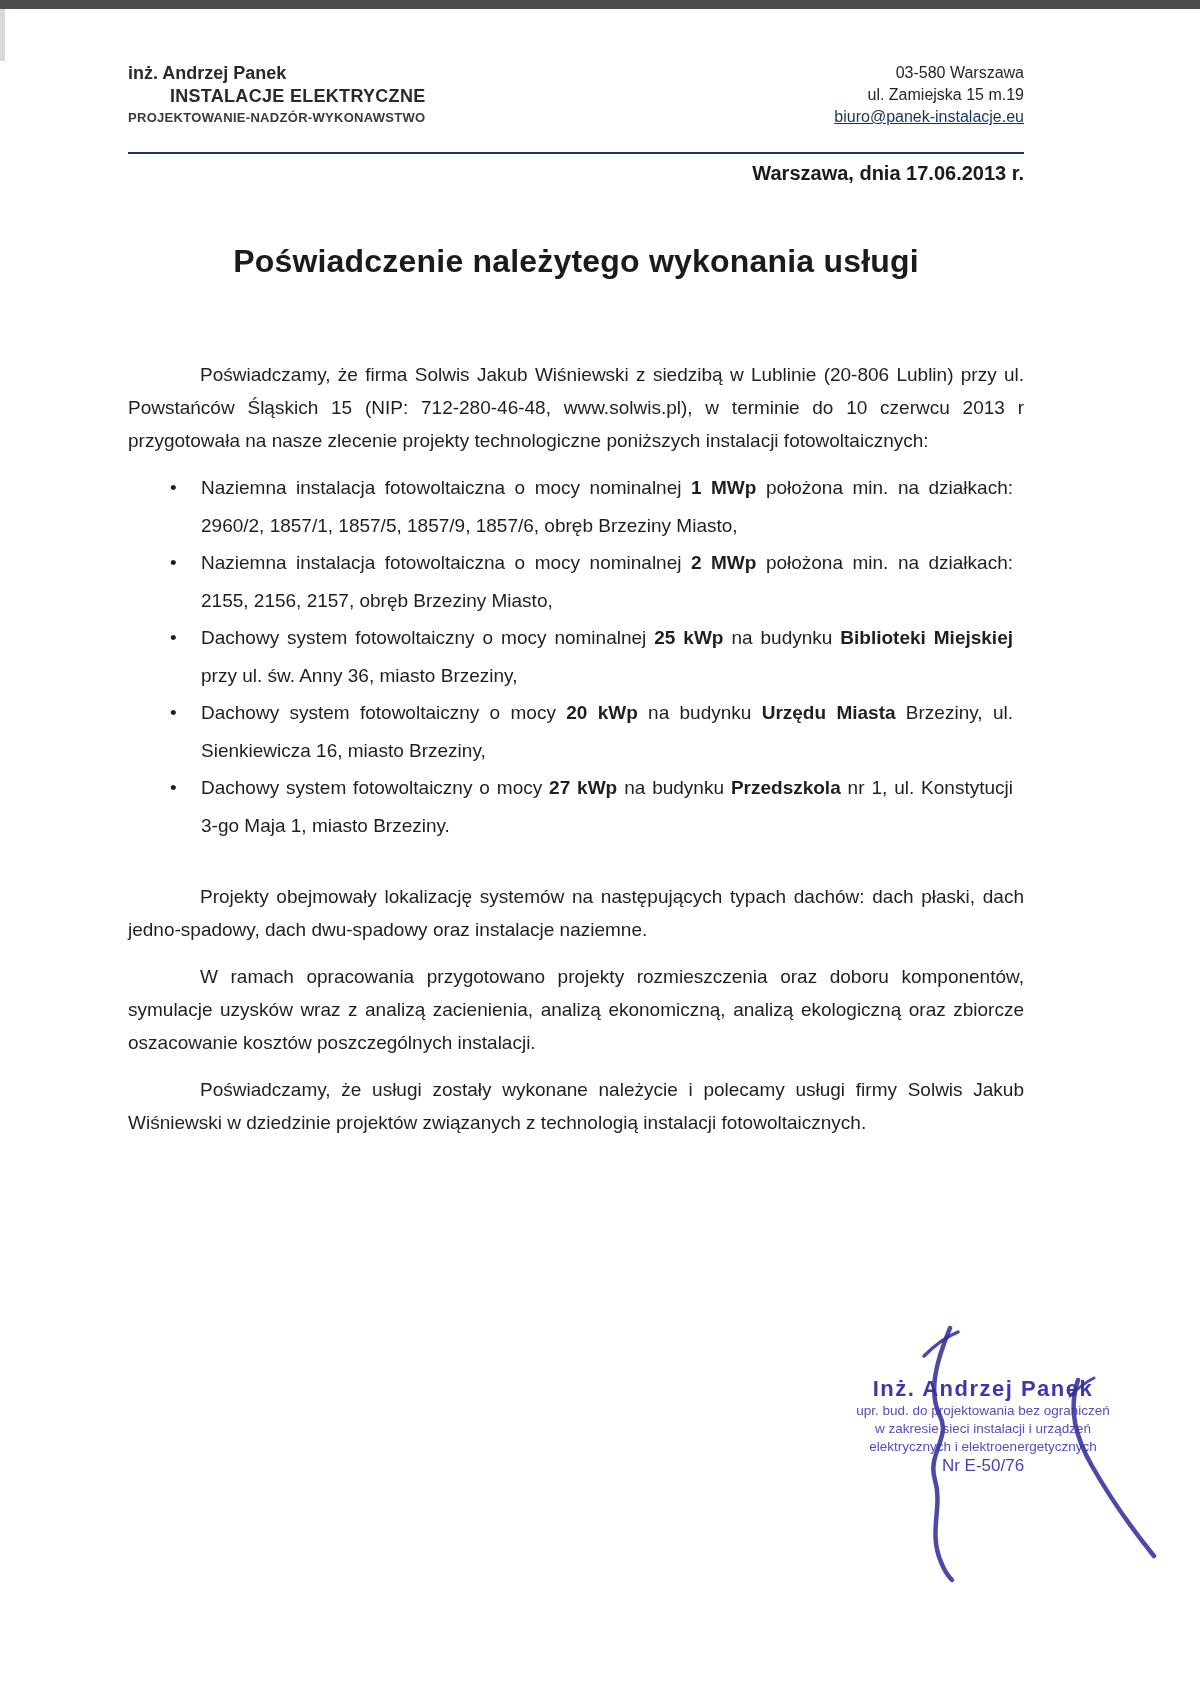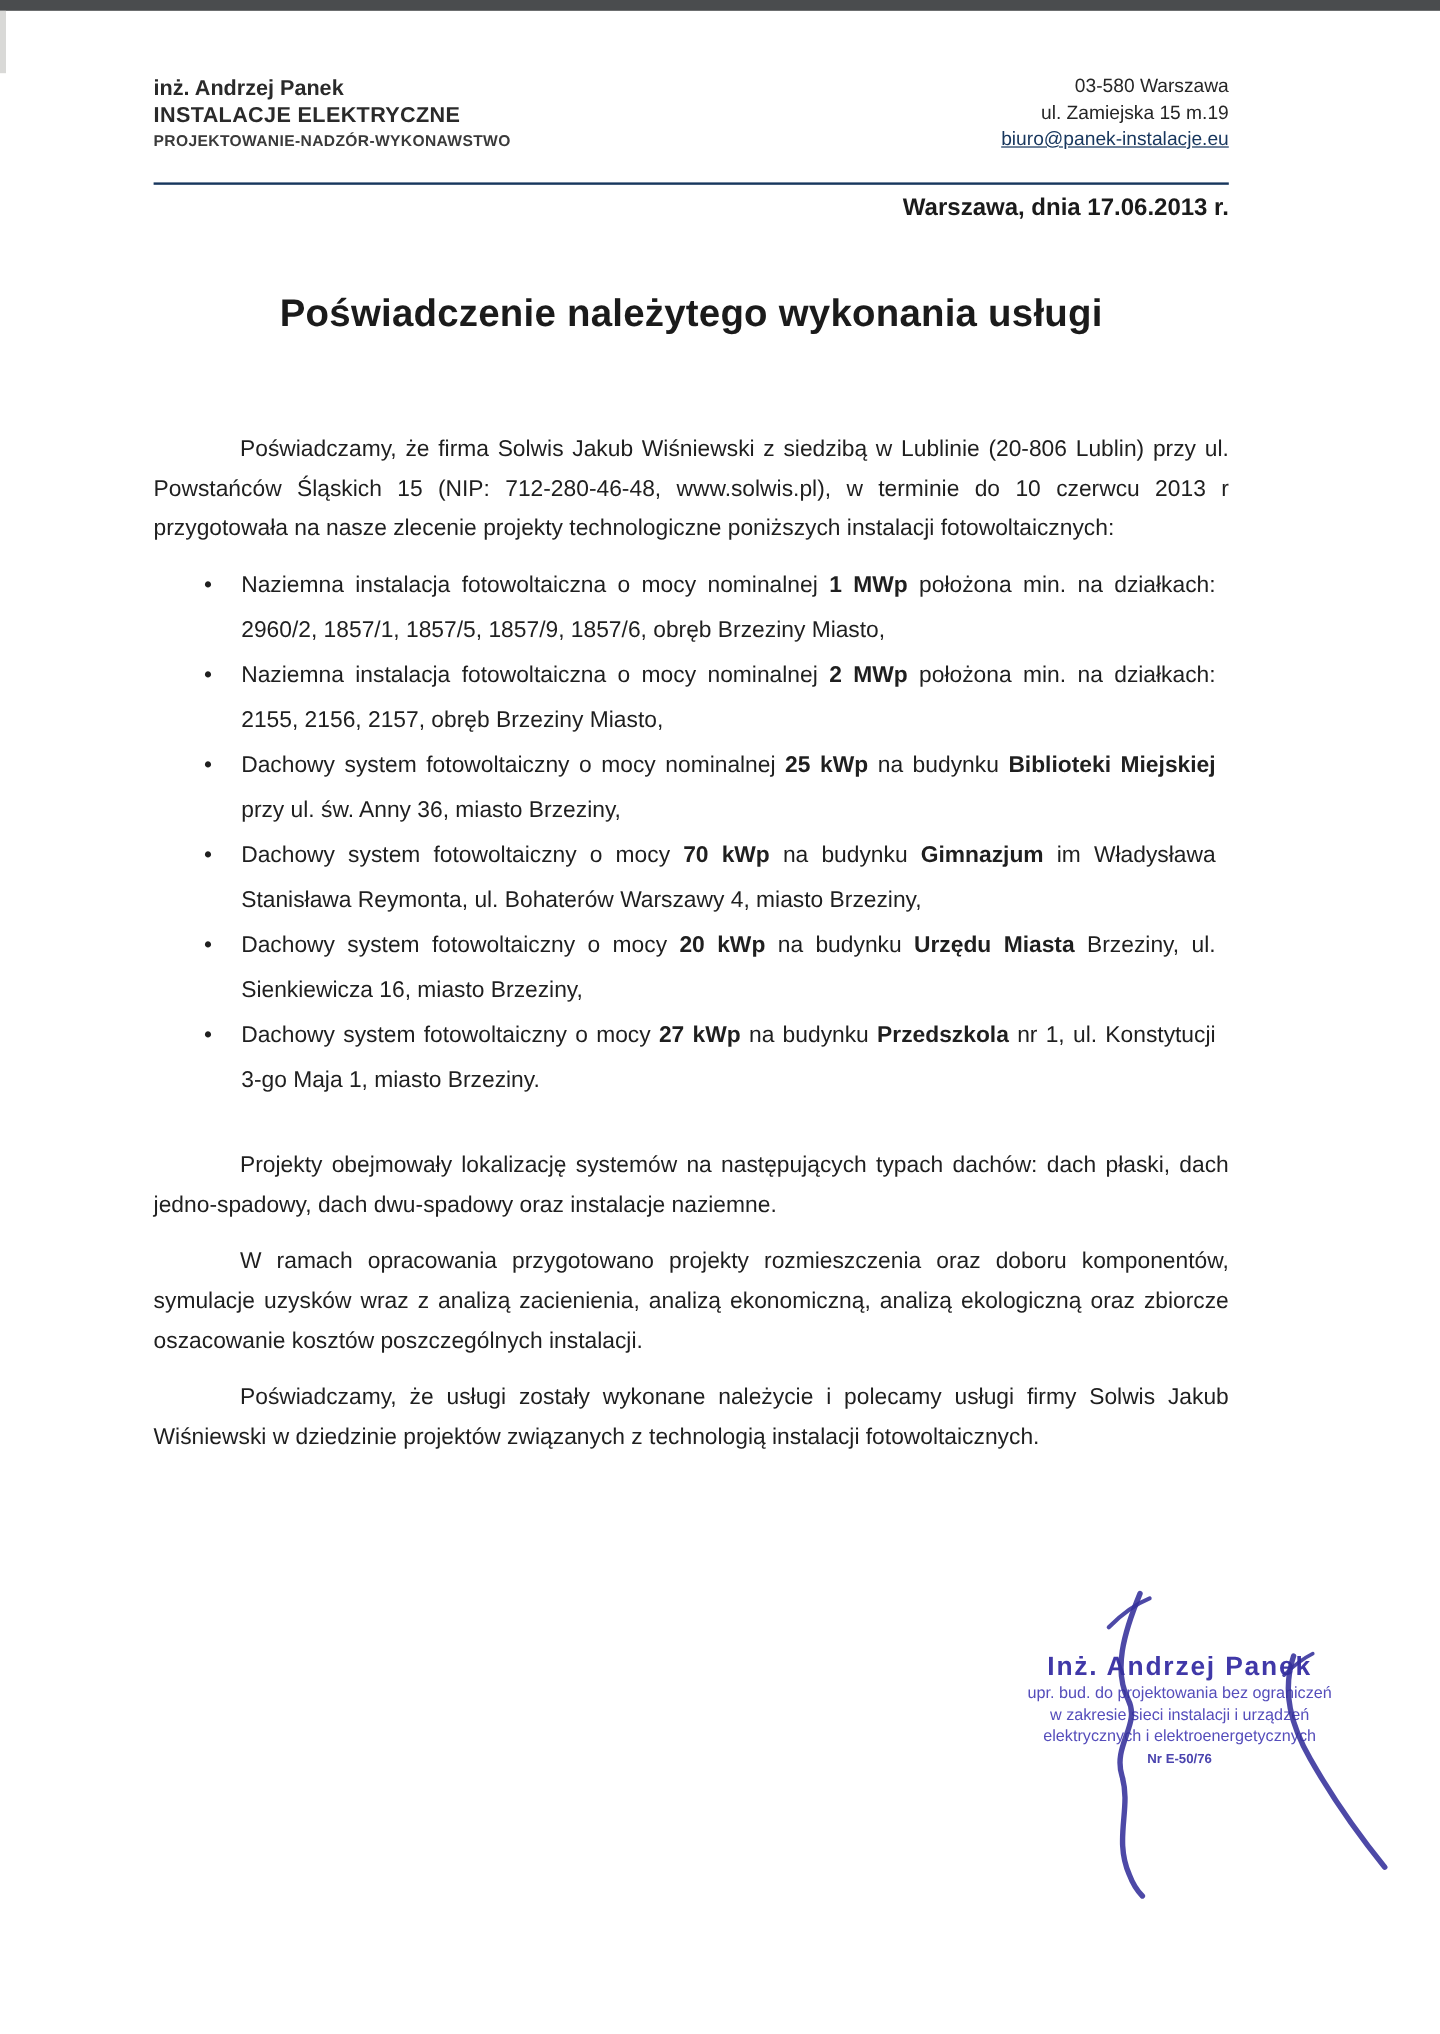--- a/index.html
+++ b/index.html
@@ -12,21 +12,21 @@
     overflow: hidden;
   }
   .scan-top-bar { position: absolute; top: 0; left: 0; width: 1200px; height: 9px; background: #4a4c4e; }
   .scan-left-edge { position: absolute; top: 9px; left: 0; width: 5px; height: 52px; background: #d9d9d7; }
 
   .content { position: absolute; left: 128px; top: 62px; width: 896px; }
 
   .header-row { display: flex; justify-content: space-between; align-items: flex-start; }
   .header-left { text-align: left; }
   .hl1 { font-size: 18px; font-weight: 600; color: #2a2a2a; line-height: 23px; }
-  .hl2 { font-size: 18px; font-weight: 600; color: #2a2a2a; line-height: 23px; letter-spacing: .3px; }
+  .hl2 { font-size: 18px; font-weight: 600; color: #2a2a2a; line-height: 23px; letter-spacing: .3px; text-align: right; }
   .hl3 { font-size: 13px; font-weight: 600; color: #3a3a3a; line-height: 19px; letter-spacing: .3px; }
   .header-right { text-align: right; margin-left: 47px; }
   .hr1, .hr2 { font-size: 16px; color: #262626; line-height: 22px; }
   .email-link { font-size: 16px; line-height: 22px; color: #17365d; text-decoration: underline; display: inline-block; }
 
   .divider { border: none; border-top: 2.5px solid #17365d; margin-top: 24px; }
 
   .date-line { margin-top: 8px; text-align: right; font-size: 20px; font-weight: 700; color: #1b1b1b; }
 
   .doc-title { margin-top: 58px; text-align: center; font-size: 32px; font-weight: 700; color: #1b1b1b; letter-spacing: .2px; }
@@ -49,21 +49,21 @@
     content: "\2022"; position: absolute; left: 2px; top: 0;
     font-size: 19px; color: #1f1f1f;
   }
 
   .stamp {
     position: absolute; left: 850px; top: 1376px; width: 266px;
     text-align: center; color: #4a43ae;
   }
   .stamp-name { font-size: 22px; font-weight: 700; letter-spacing: 1.5px; line-height: 26px; color: #4038a8; }
   .stamp-sub { font-size: 13.5px; line-height: 18px; font-weight: 500; color: #554dbb; }
-  .stamp-nr { font-size: 11px; line-height: 20px; font-weight: 700; color: #4a43ae; }
+  .stamp-nr { font-size: 17px; line-height: 20px; font-weight: 400; color: #4a43ae; }
 
   .signature-svg { position: absolute; left: 0; top: 0; width: 1200px; height: 1695px; pointer-events: none; }
 </style>
 </head>
 <body>
 
 <div class="scan-top-bar"></div>
 <div class="scan-left-edge"></div>
 
 <div class="content">
@@ -86,21 +86,20 @@
   <div class="date-line">Warszawa, dnia 17.06.2013 r.</div>
 
   <div class="doc-title">Poświadczenie należytego wykonania usługi</div>
 
   <p class="para intro">Poświadczamy, że firma Solwis Jakub Wiśniewski z siedzibą w Lublinie (20-806 Lublin) przy ul. Powstańców Śląskich 15 (NIP: 712-280-46-48, www.solwis.pl), w terminie do 10 czerwcu 2013 r przygotowała na nasze zlecenie projekty technologiczne poniższych instalacji fotowoltaicznych:</p>
 
   <ul class="bullet-list">
       <li><span>Naziemna instalacja fotowoltaiczna o mocy nominalnej </span><span style="font-weight: 700;">1 MWp</span><span> położona min. na działkach: 2960/2, 1857/1, 1857/5, 1857/9, 1857/6, obręb Brzeziny Miasto,</span></li>
       <li><span>Naziemna instalacja fotowoltaiczna o mocy nominalnej </span><span style="font-weight: 700;">2 MWp</span><span> położona min. na działkach: 2155, 2156, 2157, obręb Brzeziny Miasto,</span></li>
       <li><span>Dachowy system fotowoltaiczny o mocy nominalnej </span><span style="font-weight: 700;">25 kWp</span><span> na budynku </span><span style="font-weight: 700;">Biblioteki Miejskiej</span><span> przy ul. św. Anny 36, miasto Brzeziny,</span></li>
-      <li><span>Dachowy system fotowoltaiczny o mocy </span><span style="font-weight: 700;">70 kWp</span><span> na budynku </span><span style="font-weight: 700;">Gimnazjum</span><span> im Władysława Stanisława Reymonta, ul. Bohaterów Warszawy 4, miasto Brzeziny,</span></li>
       <li><span>Dachowy system fotowoltaiczny o mocy </span><span style="font-weight: 700;">20 kWp</span><span> na budynku </span><span style="font-weight: 700;">Urzędu Miasta</span><span> Brzeziny, ul. Sienkiewicza 16, miasto Brzeziny,</span></li>
       <li><span>Dachowy system fotowoltaiczny o mocy </span><span style="font-weight: 700;">27 kWp</span><span> na budynku </span><span style="font-weight: 700;">Przedszkola</span><span> nr 1, ul. Konstytucji 3-go Maja 1, miasto Brzeziny.</span></li>
     </ul>
 
   <p class="para p2">Projekty obejmowały lokalizację systemów na następujących typach dachów: dach płaski, dach jedno-spadowy, dach dwu-spadowy oraz instalacje naziemne.</p>
   <p class="para p3">W ramach opracowania przygotowano projekty rozmieszczenia oraz doboru komponentów, symulacje uzysków wraz z analizą zacienienia, analizą ekonomiczną, analizą ekologiczną oraz zbiorcze oszacowanie kosztów poszczególnych instalacji.</p>
   <p class="para p4">Poświadczamy, że usługi zostały wykonane należycie i polecamy usługi firmy Solwis Jakub Wiśniewski w dziedzinie projektów związanych z technologią instalacji fotowoltaicznych.</p>
 
 </div>
 

